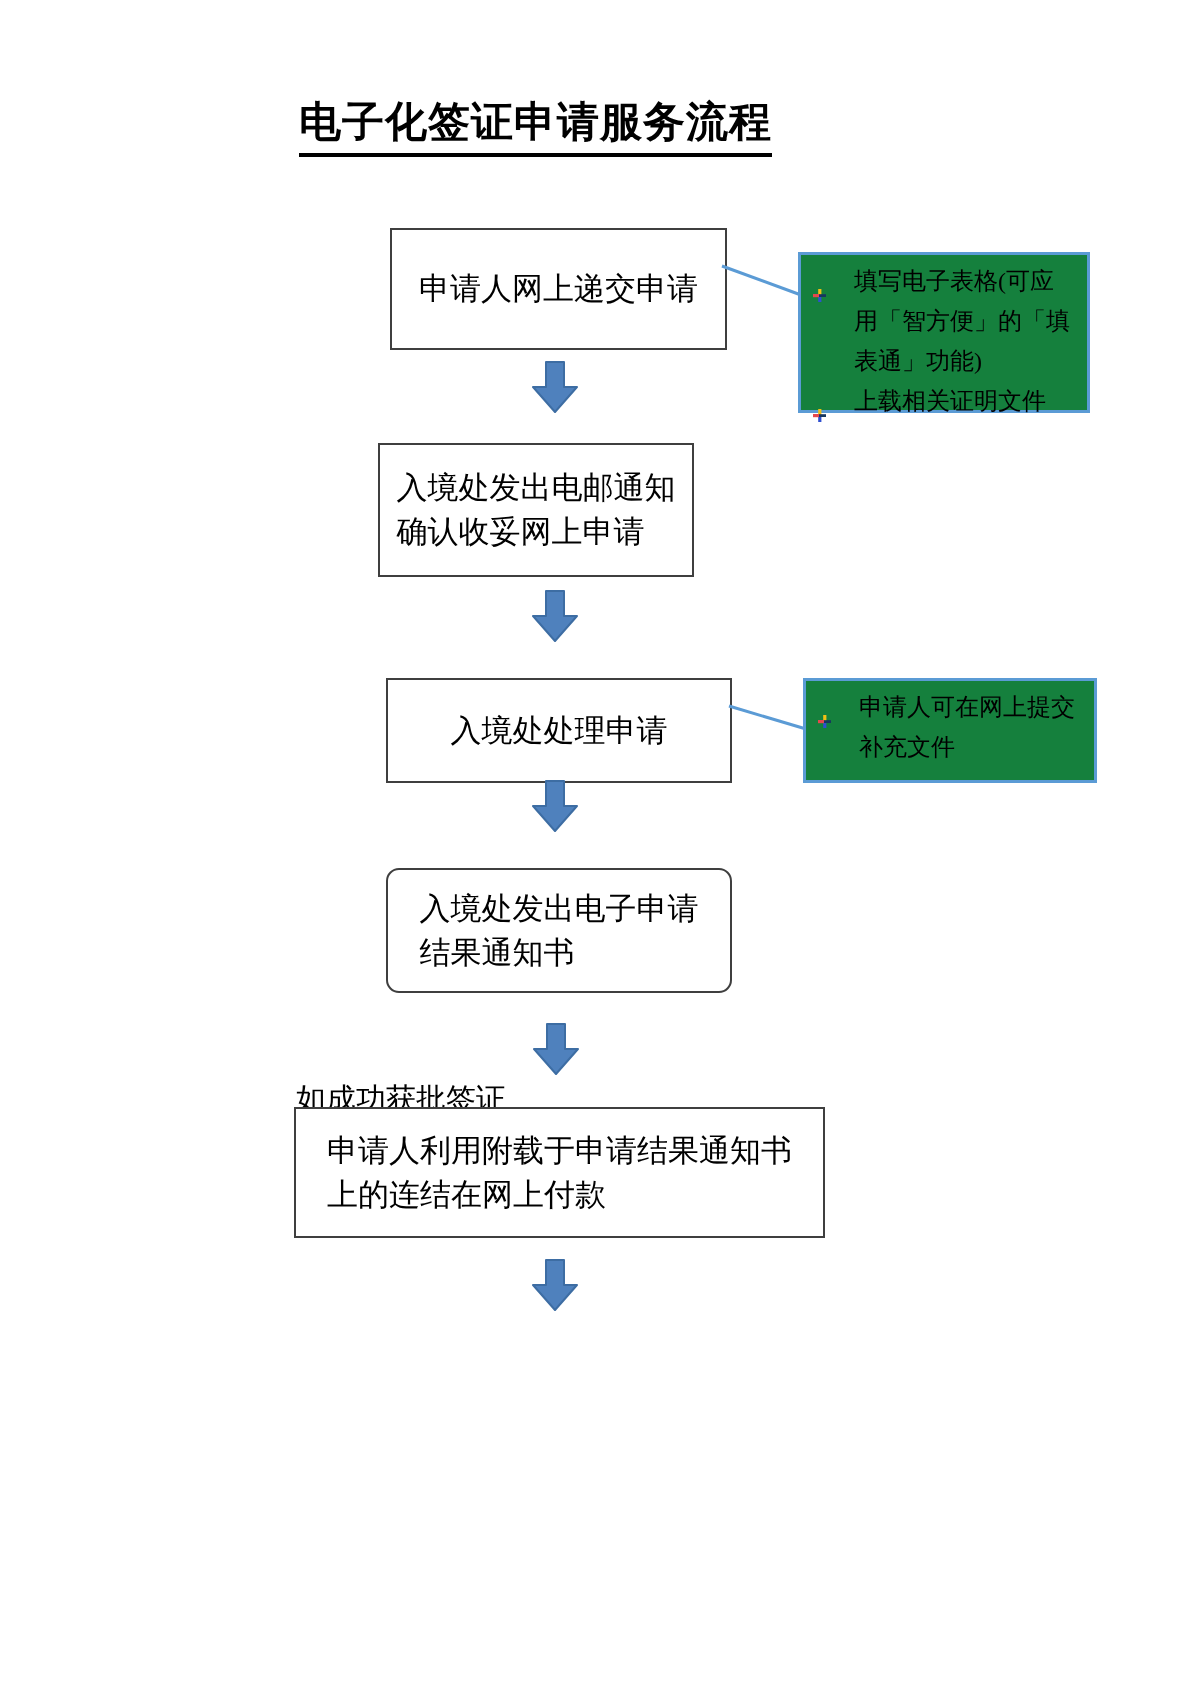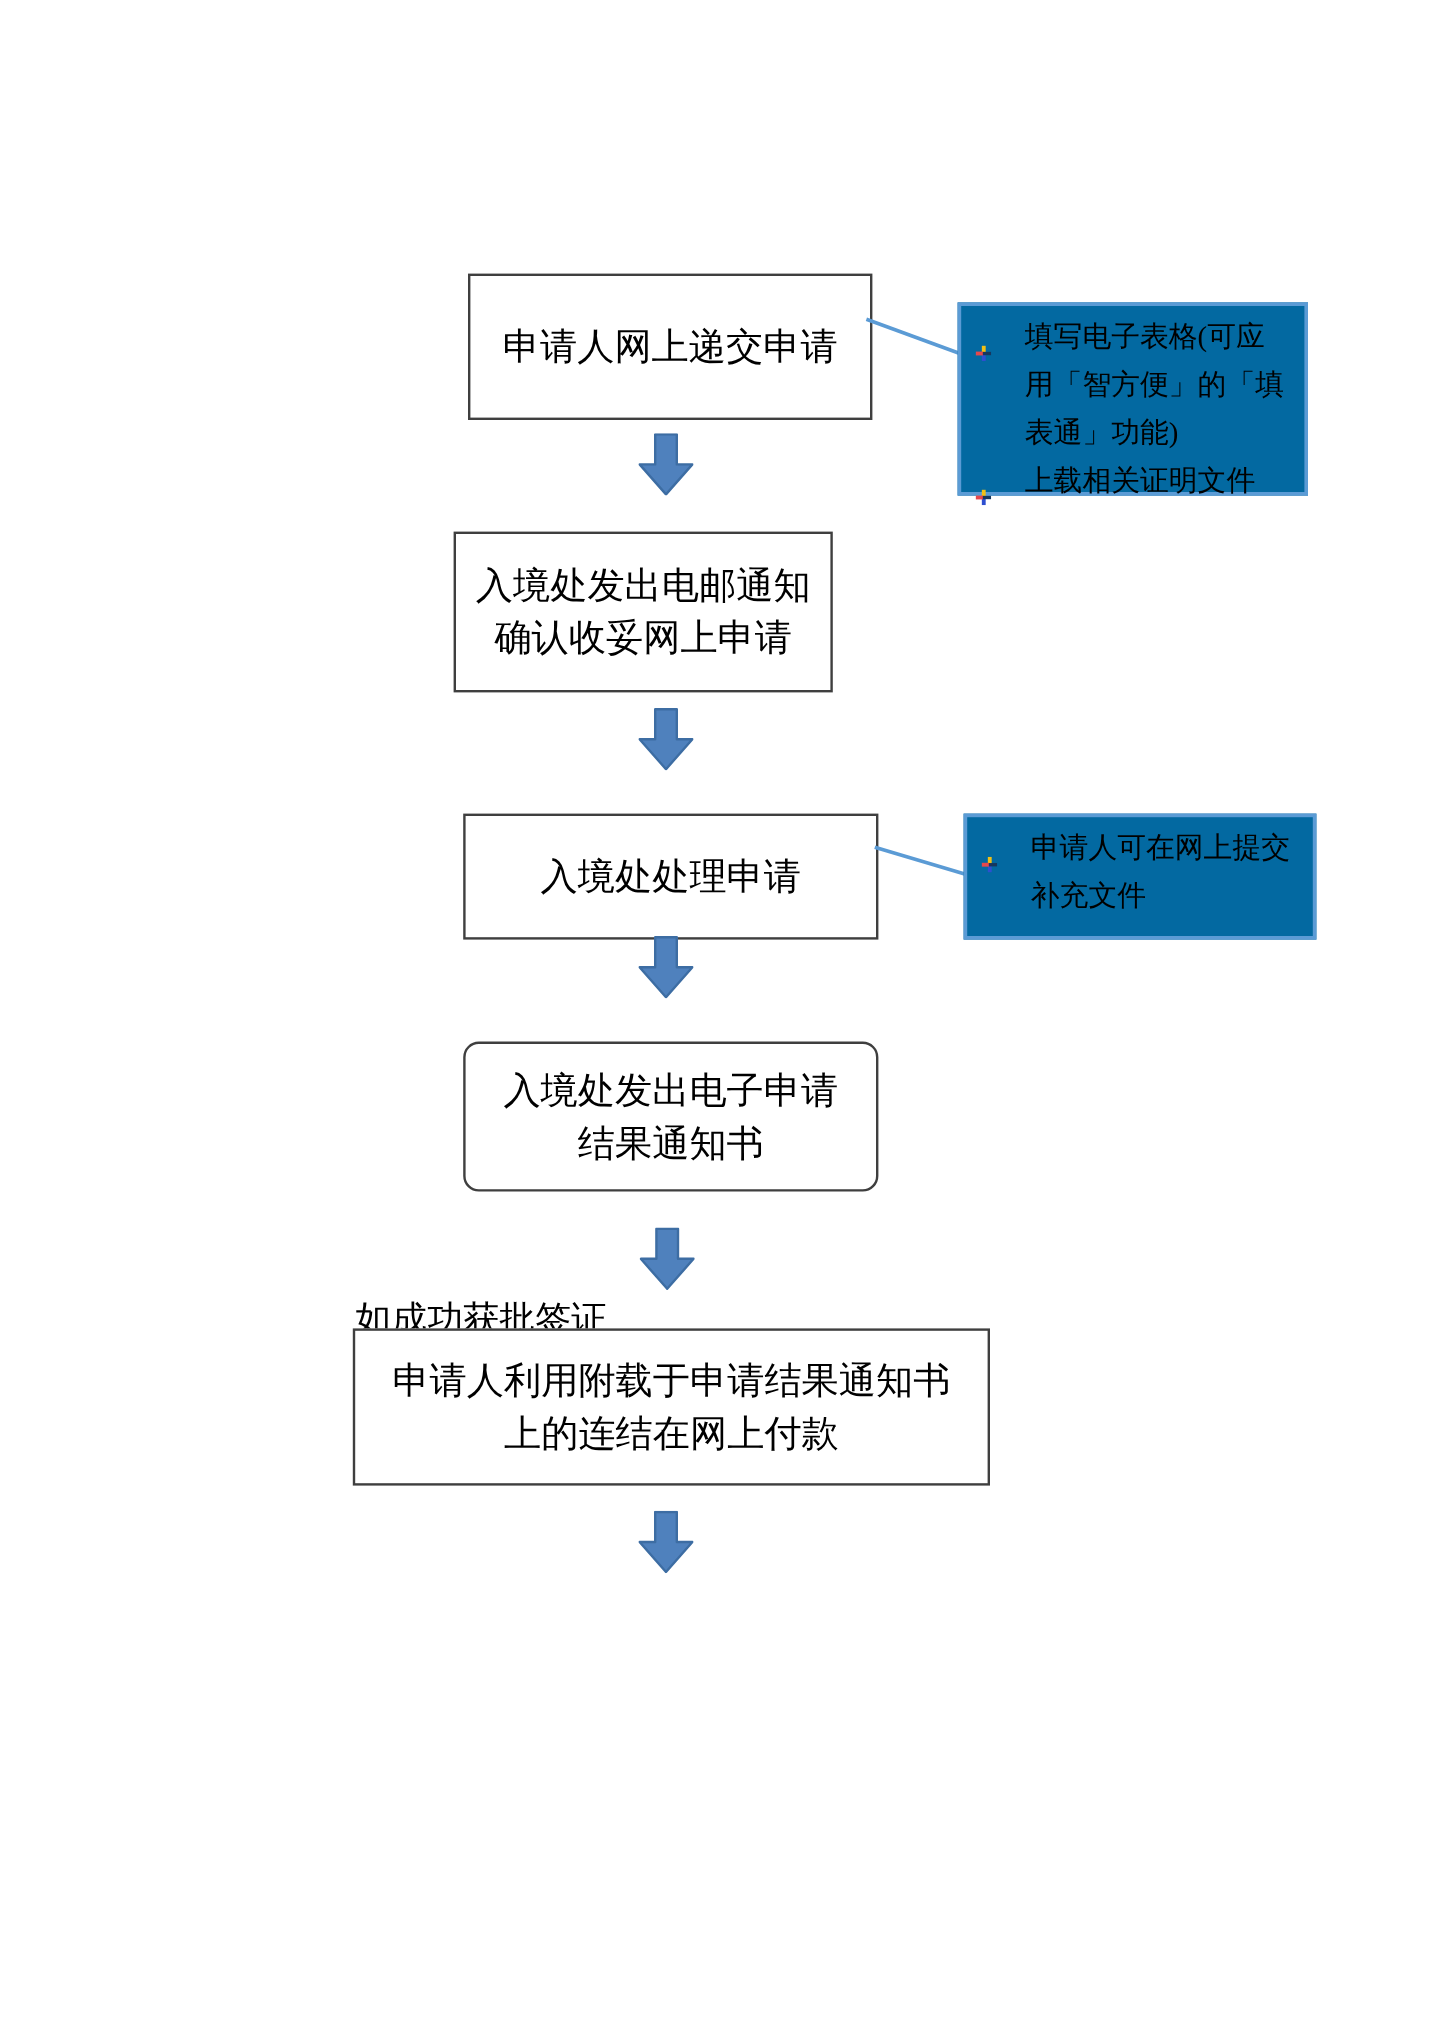--- a/index.html
+++ b/index.html
@@ -22,21 +22,20 @@
     padding-bottom:3px;
     white-space:nowrap;
   }
   .box{
     position:absolute;
     border:2px solid #3f3f3f;
     background:#ffffff;
     display:flex;
     align-items:center;
     justify-content:center;
-    text-align:center;
     font-size:31px;
     line-height:44px;
   }
   .box span{white-space:pre-line;}
   #b1{left:390px; top:228px; width:333px; height:118px;}
   #b2{left:378px; top:443px; width:312px; height:130px;}
   #b3{left:386px; top:678px; width:342px; height:101px;}
   #b4{left:386px; top:868px; width:342px; height:121px;border-radius:13px;}
   #b5{left:294px; top:1107px; width:527px; height:127px;}
   #b6{left:293px; top:1342px; width:529px; height:132px;}
@@ -49,21 +48,21 @@
   .branch-label{
     position:absolute;
     left:296px; top:1033px;
     font-size:30px;
     white-space:nowrap;
     margin-top:46px;
   }
   .callout{
     position:absolute;
     border:3px solid #5B9BD5;
-    background:#0369a1;
+    background:#15803d;
     box-sizing:border-box;
     padding:6px 8px 4px 6px;
   }
   #c1{left:798px; top:252px; width:292px; height:161px;}
   #c2{left:803px; top:678px; width:294px; height:105px;}
   .callout .item{
     display:flex;
     align-items:flex-start;
     font-size:24px;
     line-height:40px;
@@ -75,20 +74,21 @@
   .callout .item-text{width:222px;}
   .connector{position:absolute;}
   #conn1{left:721px; top:261px;}
   #conn2{left:728px; top:701px;}
 </style>
 </head>
 <body>
 
 <div class="page">
 
+  <div class="title">电子化签证申请服务流程</div>
 
   <div class="box" id="b1">
     <span>申请人网上递交申请</span>
   </div>
 
   <div class="arrow" id="a1">
     <svg width="46" height="52" viewBox="0 0 46 52">
       <polygon points="14,1 32,1 32,26 45,26 23,51 1,26 14,26" fill="#4F81BD" stroke="#3D6DA3" stroke-width="2" stroke-linejoin="round"></polygon>
     </svg>
   </div>

